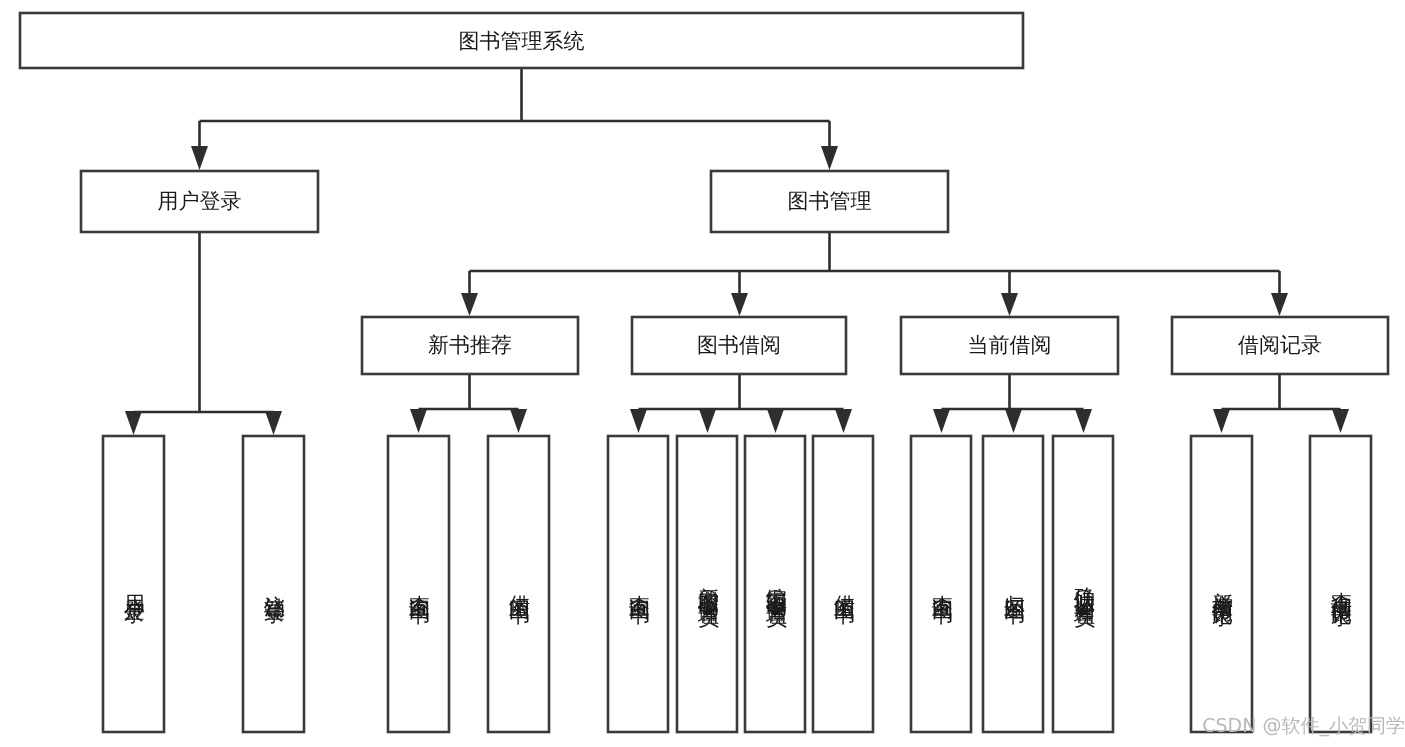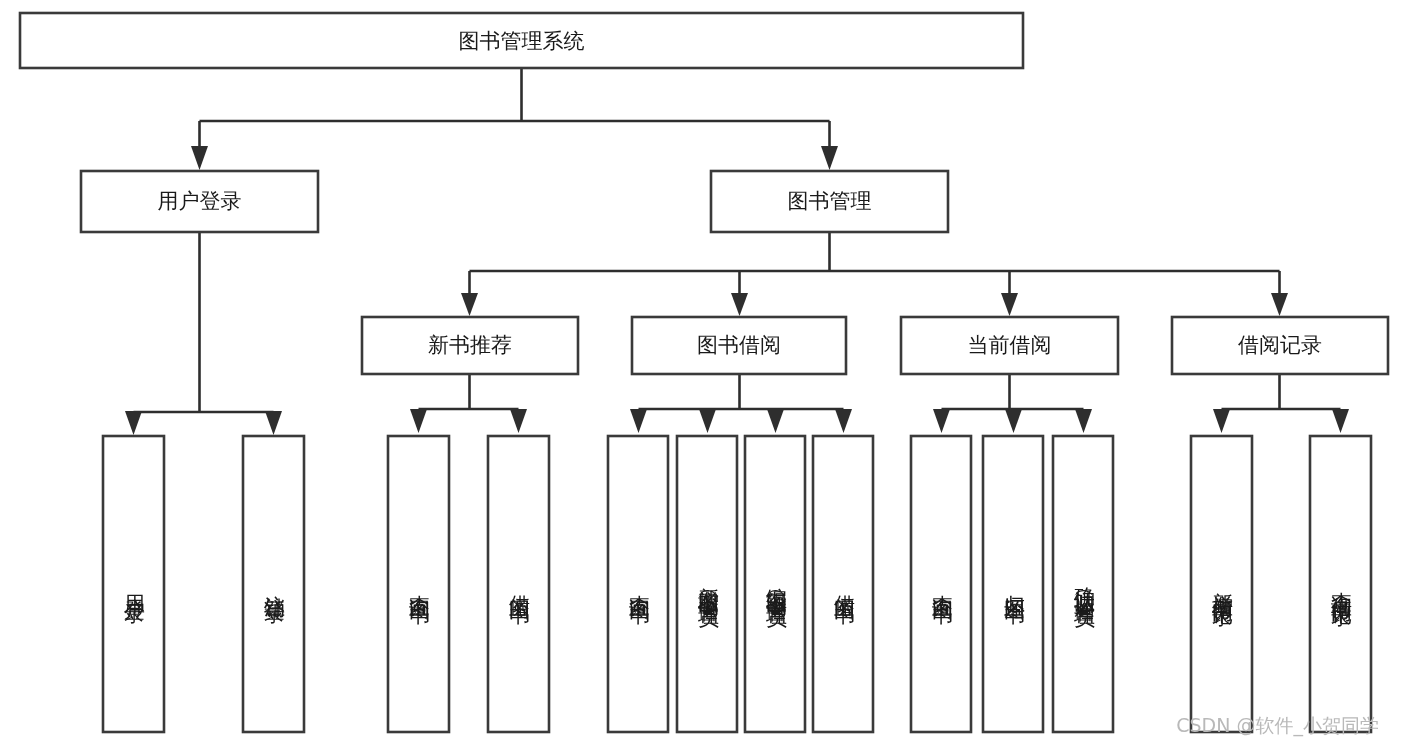--- a/index.html
+++ b/index.html
@@ -51,21 +51,21 @@
   .connector {
     stroke: #2e2e2e;
     stroke-width: 2.6;
     fill: none;
   }
   .arrow-head {
     fill: #2e2e2e;
   }
   .watermark {
     position: absolute;
-    right: 26px;
+    right: 0;
     bottom: 8px;
     font-family: "DejaVu Sans", "Liberation Sans", sans-serif;
     font-size: 19px;
     color: #b9b9b9;
     white-space: nowrap;
     pointer-events: none;
   }
 </style>
 </head>
 <body>

